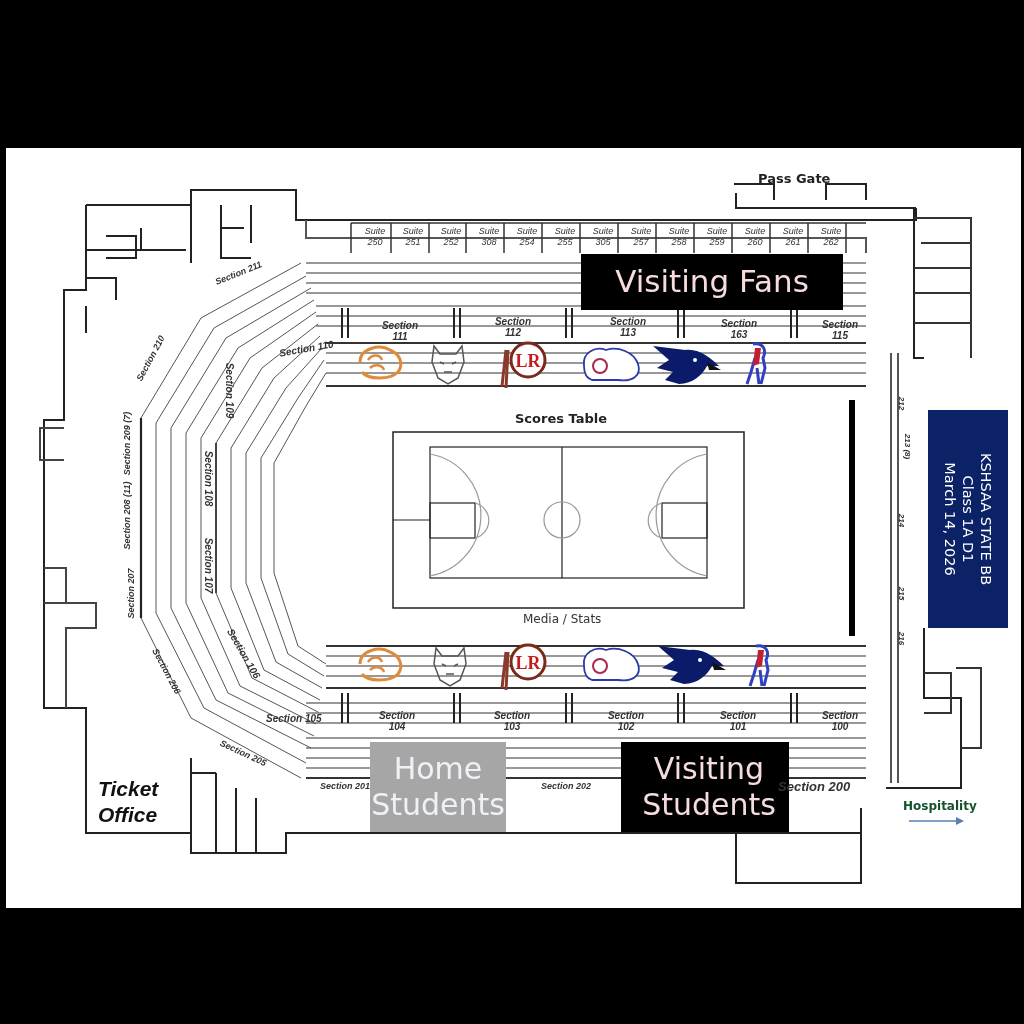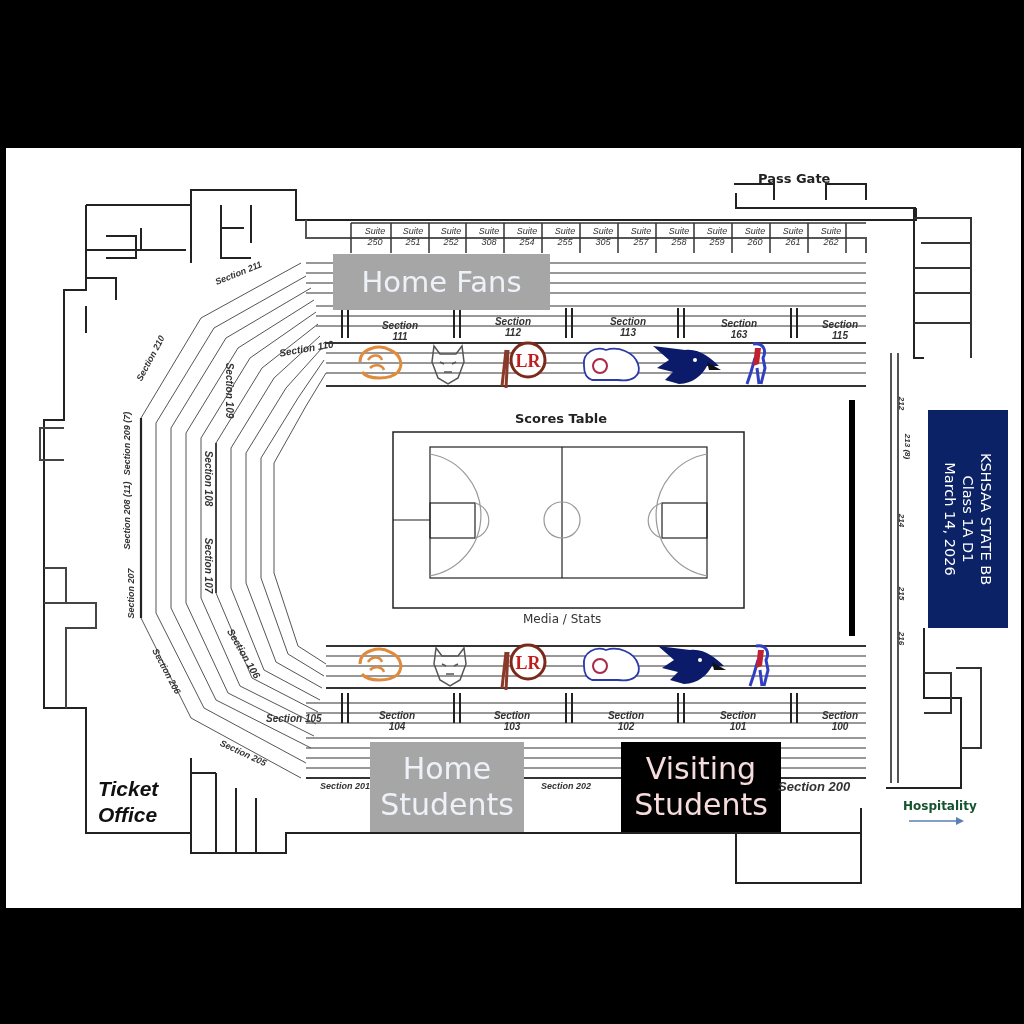--- a/index.html
+++ b/index.html
@@ -137,26 +137,26 @@
     <div class="lbl suite" style="left:544px;top:78px"><span>Suite</span><br><span>255</span></div>
     <div class="lbl suite" style="left:582px;top:78px"><span>Suite</span><br><span>305</span></div>
     <div class="lbl suite" style="left:620px;top:78px"><span>Suite</span><br><span>257</span></div>
     <div class="lbl suite" style="left:658px;top:78px"><span>Suite</span><br><span>258</span></div>
     <div class="lbl suite" style="left:696px;top:78px"><span>Suite</span><br><span>259</span></div>
     <div class="lbl suite" style="left:734px;top:78px"><span>Suite</span><br><span>260</span></div>
     <div class="lbl suite" style="left:772px;top:78px"><span>Suite</span><br><span>261</span></div>
     <div class="lbl suite" style="left:810px;top:78px"><span>Suite</span><br><span>262</span></div>
   </div>
 
-  <div class="zone home" style="left:327px;top:106px;width:217px;height:56px;font-size:29px;">Home Fans</div>
-  <div class="zone home" style="left:364px;top:594px;width:154px;height:90px;font-size:30px;flex-direction:column;">
+  <div class="zone visit" style="left:575px;top:106px;width:262px;height:56px;font-size:31px;">Visiting Fans</div>
+  <div class="zone home" style="left:364px;top:594px;width:136px;height:90px;font-size:30px;flex-direction:column;">
     <span>Home</span>
     <span>Students</span>
   </div>
-  <div class="zone visit" style="left:615px;top:594px;width:160px;height:90px;font-size:30px;flex-direction:column;">
+  <div class="zone visit" style="left:615px;top:594px;width:160px;height:90px;font-size:30px;flex-direction:column;padding-left:8px;">
     <span>Visiting</span>
     <span>Students</span>
   </div>
 
   <div class="lbl sec" style="left:364px;top:172px;width:60px"><span>Section</span><br><span>111</span></div>
   <div class="lbl sec" style="left:477px;top:168px;width:60px"><span>Section</span><br><span>112</span></div>
   <div class="lbl sec" style="left:592px;top:168px;width:60px"><span>Section</span><br><span>113</span></div>
   <div class="lbl sec" style="left:703px;top:170px;width:60px"><span>Section</span><br><span>163</span></div>
   <div class="lbl sec" style="left:804px;top:171px;width:60px"><span>Section</span><br><span>115</span></div>
 

